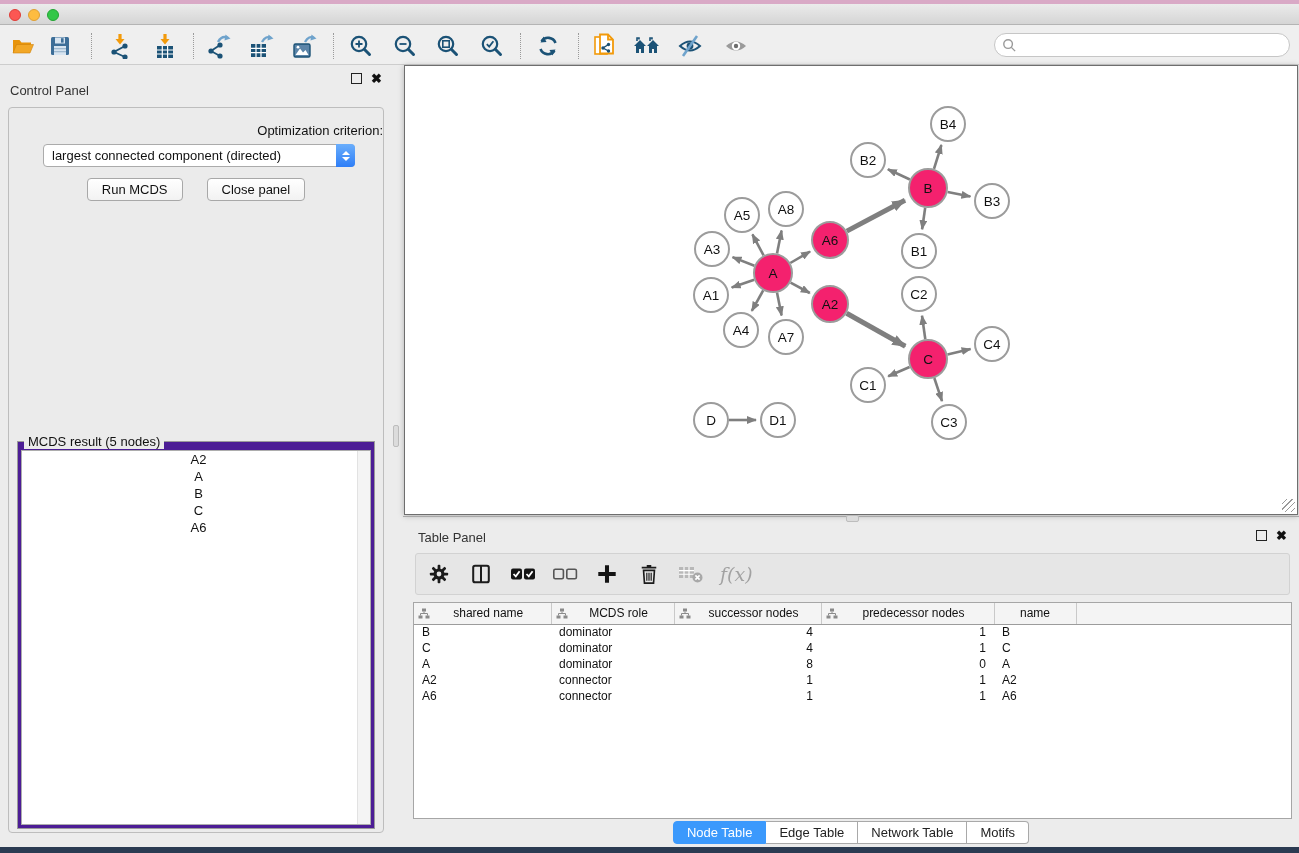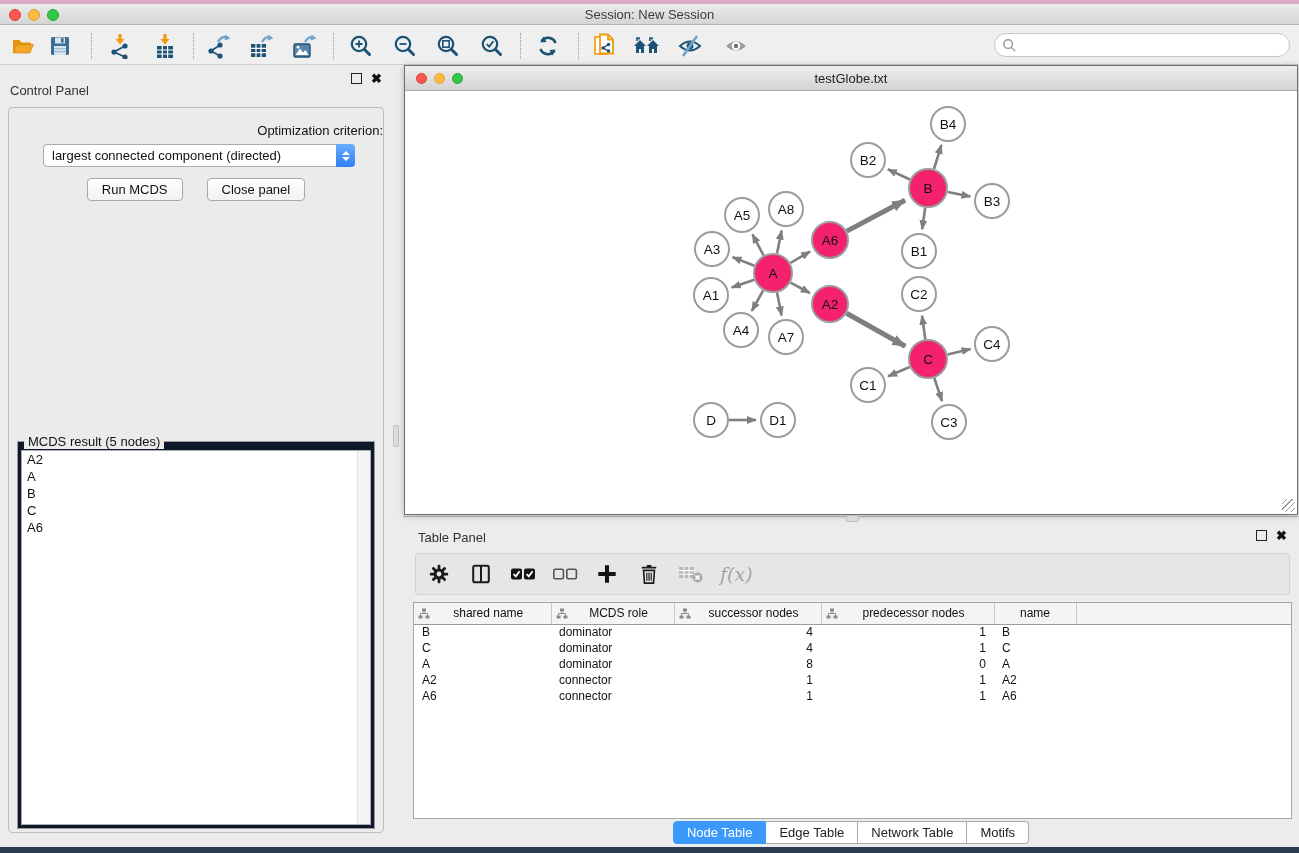--- a/index.html
+++ b/index.html
@@ -46,21 +46,21 @@
   .cp-body { position:absolute; left:8px; right:6px; top:42px; bottom:14px; border:1px solid #bdbdbd; border-radius:4px; background:#ebebeb; }
   .opt-label { position:absolute; left:0; right:0; top:15px; text-align:right; font-size:13px; color:#111; }
   .combo { position:absolute; left:34px; right:28px; top:36px; height:23px; background:#fff; border:1px solid #ababab; border-radius:4px; font-size:13px; color:#111; display:flex; align-items:center; padding-left:8px; cursor:pointer; }
   .combo .spin { position:absolute; right:-1px; top:-1px; width:19px; height:23px; border-radius:0 4px 4px 0; background:linear-gradient(#6aaefc,#2e7ef7); display:flex; flex-direction:column; align-items:center; justify-content:center; gap:2px; }
   .spin i { width:0; height:0; border-left:4px solid transparent; border-right:4px solid transparent; }
   .spin .up { border-bottom:4px solid #fff; }
   .spin .dn { border-top:4px solid #fff; }
   .cp-buttons { position:absolute; left:0; right:0; top:70px; display:flex; justify-content:center; gap:24px;align-items:flex-end; }
   .push-btn { background:linear-gradient(#ffffff,#f2f2f2); border:1px solid #a8a8a8; border-radius:4px; font-size:13px; color:#111; padding:3px 14px; cursor:pointer; }
 
-  .result-box { position:absolute; left:8px; right:8px; top:333px; bottom:3px; border:1px solid #9a9a9a; background:#0f172a; }
+  .result-box { position:absolute; left:8px; right:8px; top:333px; bottom:3px; border:1px solid #9a9a9a; background:#4c1d95;text-align:center; }
   .result-legend { position:absolute; left:6px; top:-8px; background:#ebebeb; padding:0 4px; font-size:13px; color:#111; }
   .result-list { position:absolute; left:3px; right:3px; top:8px; bottom:3px; background:#fff; border:1px solid #adadad; overflow:hidden; }
   .result-scroll { position:absolute; right:0; top:0; bottom:0; width:13px; background:#f4f4f4; border-left:1px solid #e2e2e2; }
   .result-item { font-size:13px; color:#111; padding:1px 0 1px 5px; line-height:15px; }
 
   
   .net-window { position:absolute; left:1px; top:0; width:894px; height:450px; background:#fff; border:1px solid #6e6e6e; box-shadow:0 1px 6px rgba(0,0,0,.25); }
   .net-titlebar { position:relative; height:25px; background:linear-gradient(#eeeeee,#d3d3d3); border-bottom:1px solid #a9a9a9; }
   .net-titlebar .title { position:absolute; left:0; right:0; top:5px; text-align:center; font-size:13px; color:#222; }
   .net-titlebar .traffic { top:7px; left:11px; }
@@ -111,21 +111,20 @@
   <div class="top-strip"></div>
 
   <div class="app-window">
 
     <div class="titlebar">
       <div class="traffic">
         <span class="tl red"></span>
         <span class="tl yellow"></span>
         <span class="tl green"></span>
       </div>
-      <div class="title">Session: New Session</div>
     </div>
 
     <div class="toolbar">
       <div class="tb-icon" style="left:8px">
         <svg width="26" height="24" viewBox="0 0 24 24">
             <path d="M2 19 V6 h6.5 l2 2.5 H20 v2" fill="#e8940a"></path>
             <path d="M2 19 L5.5 10.5 H22.5 L19 19 Z" fill="#f2a726" stroke="#cf820a" stroke-width="0.6"></path>
           </svg>
       </div>
       <div class="tb-icon" style="left:45px">
@@ -304,28 +303,20 @@
         </div>
       </div>
 
       <div class="v-divider">
         <div class="grip-v"></div>
       </div>
 
       <div class="right-area">
 
         <div class="net-window">
-          <div class="net-titlebar">
-            <div class="traffic">
-              <span class="tl red"></span>
-              <span class="tl yellow"></span>
-              <span class="tl green"></span>
-            </div>
-            <div class="title">testGlobe.txt</div>
-          </div>
           <div class="net-canvas">
             <svg id="graph-svg" width="892" height="423" viewBox="0 0 892 423">
               <defs>
                 <marker id="arrow" markerUnits="userSpaceOnUse" markerWidth="10" markerHeight="8" refX="9" refY="4" orient="auto">
                     <path d="M0,0 L10,4 L0,8 Z" fill="#7f7f7f"></path>
                   </marker>
                 <marker id="arrow-thick" markerUnits="userSpaceOnUse" markerWidth="14" markerHeight="11" refX="13" refY="5.5" orient="auto">
                     <path d="M0,0 L14,5.5 L0,11 Z" fill="#7f7f7f"></path>
                   </marker>
               </defs>

